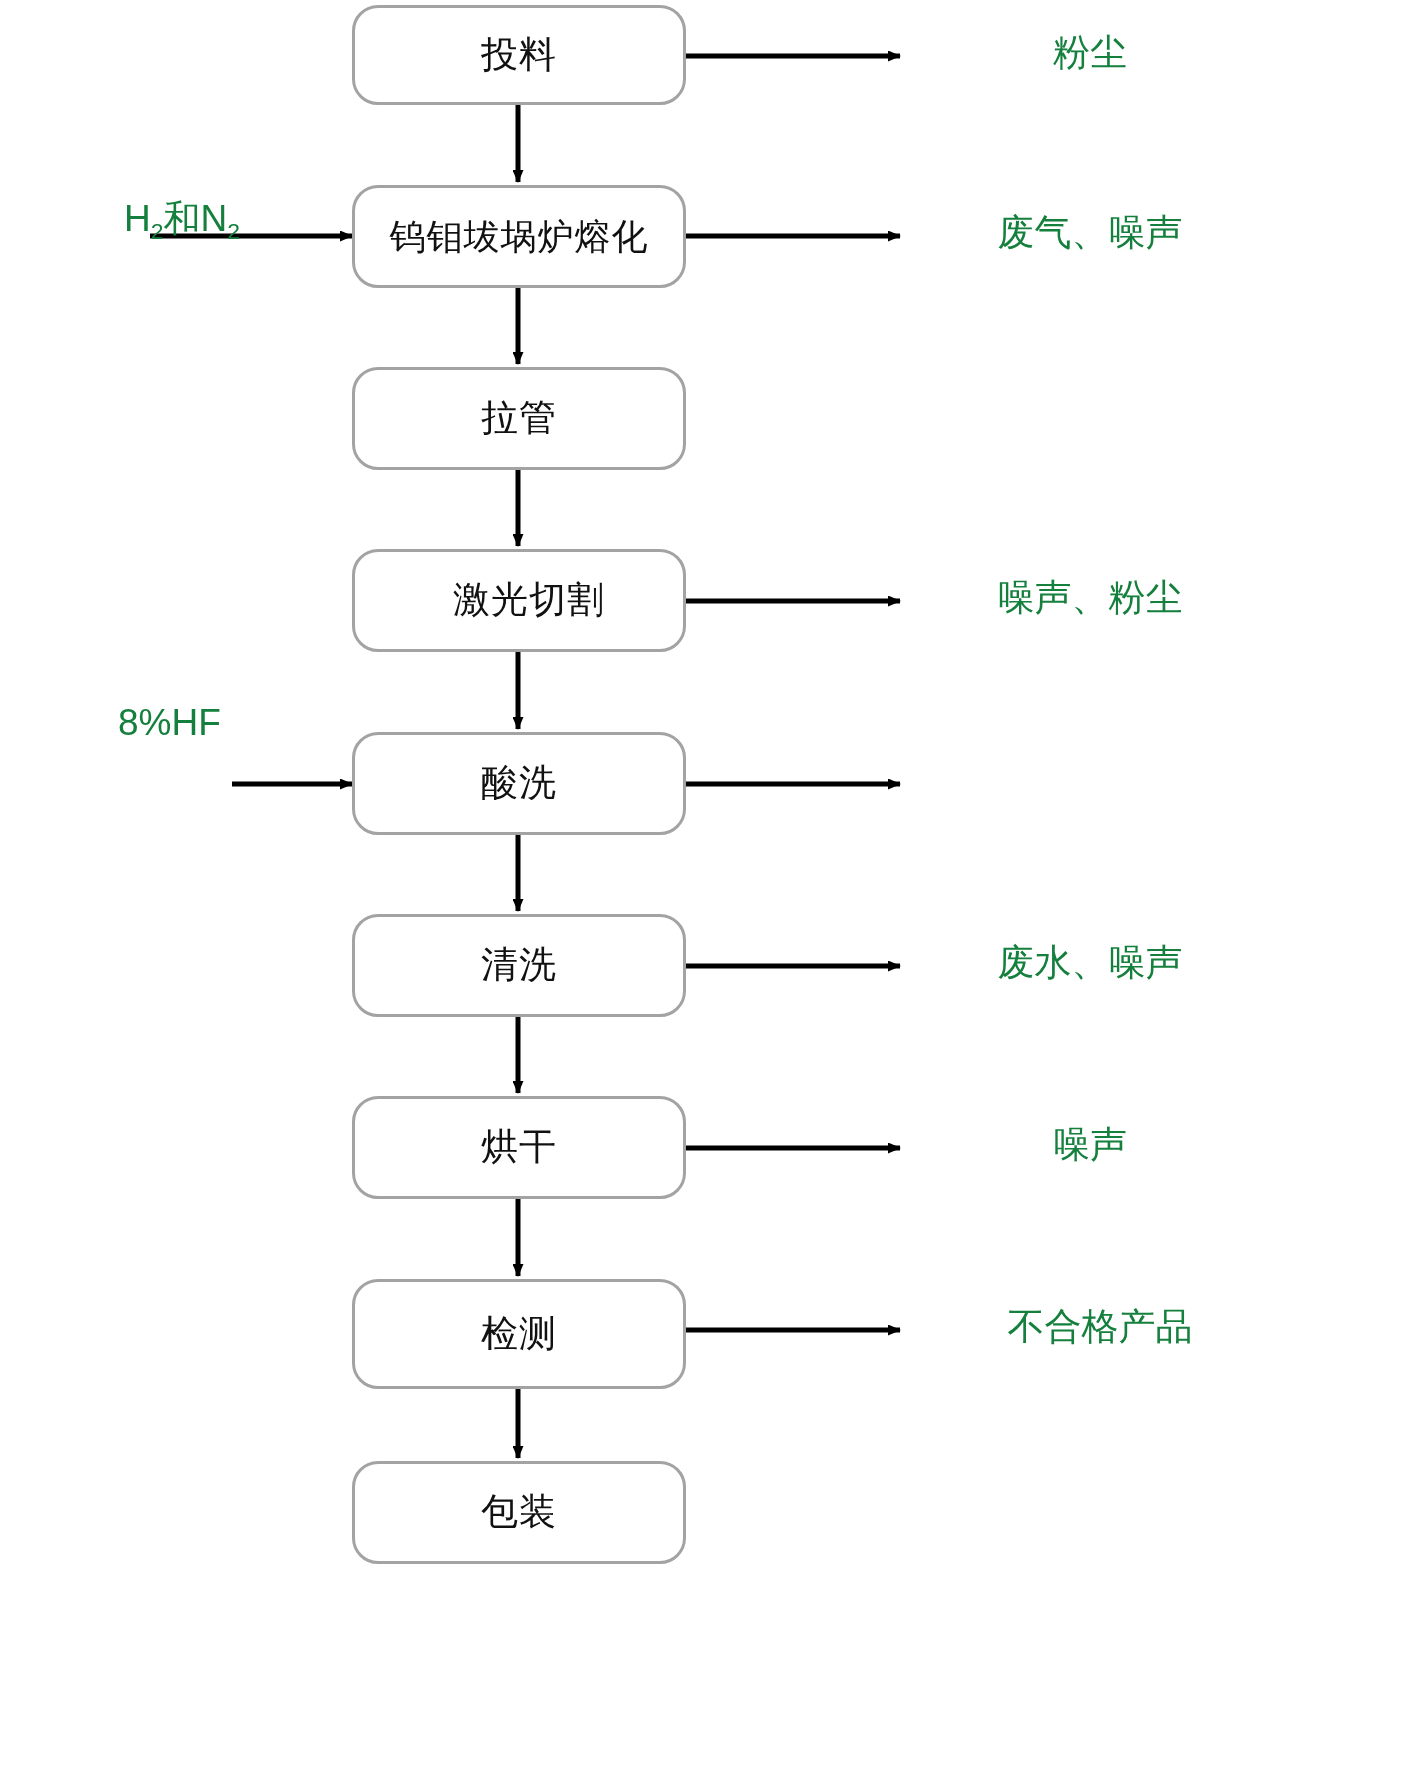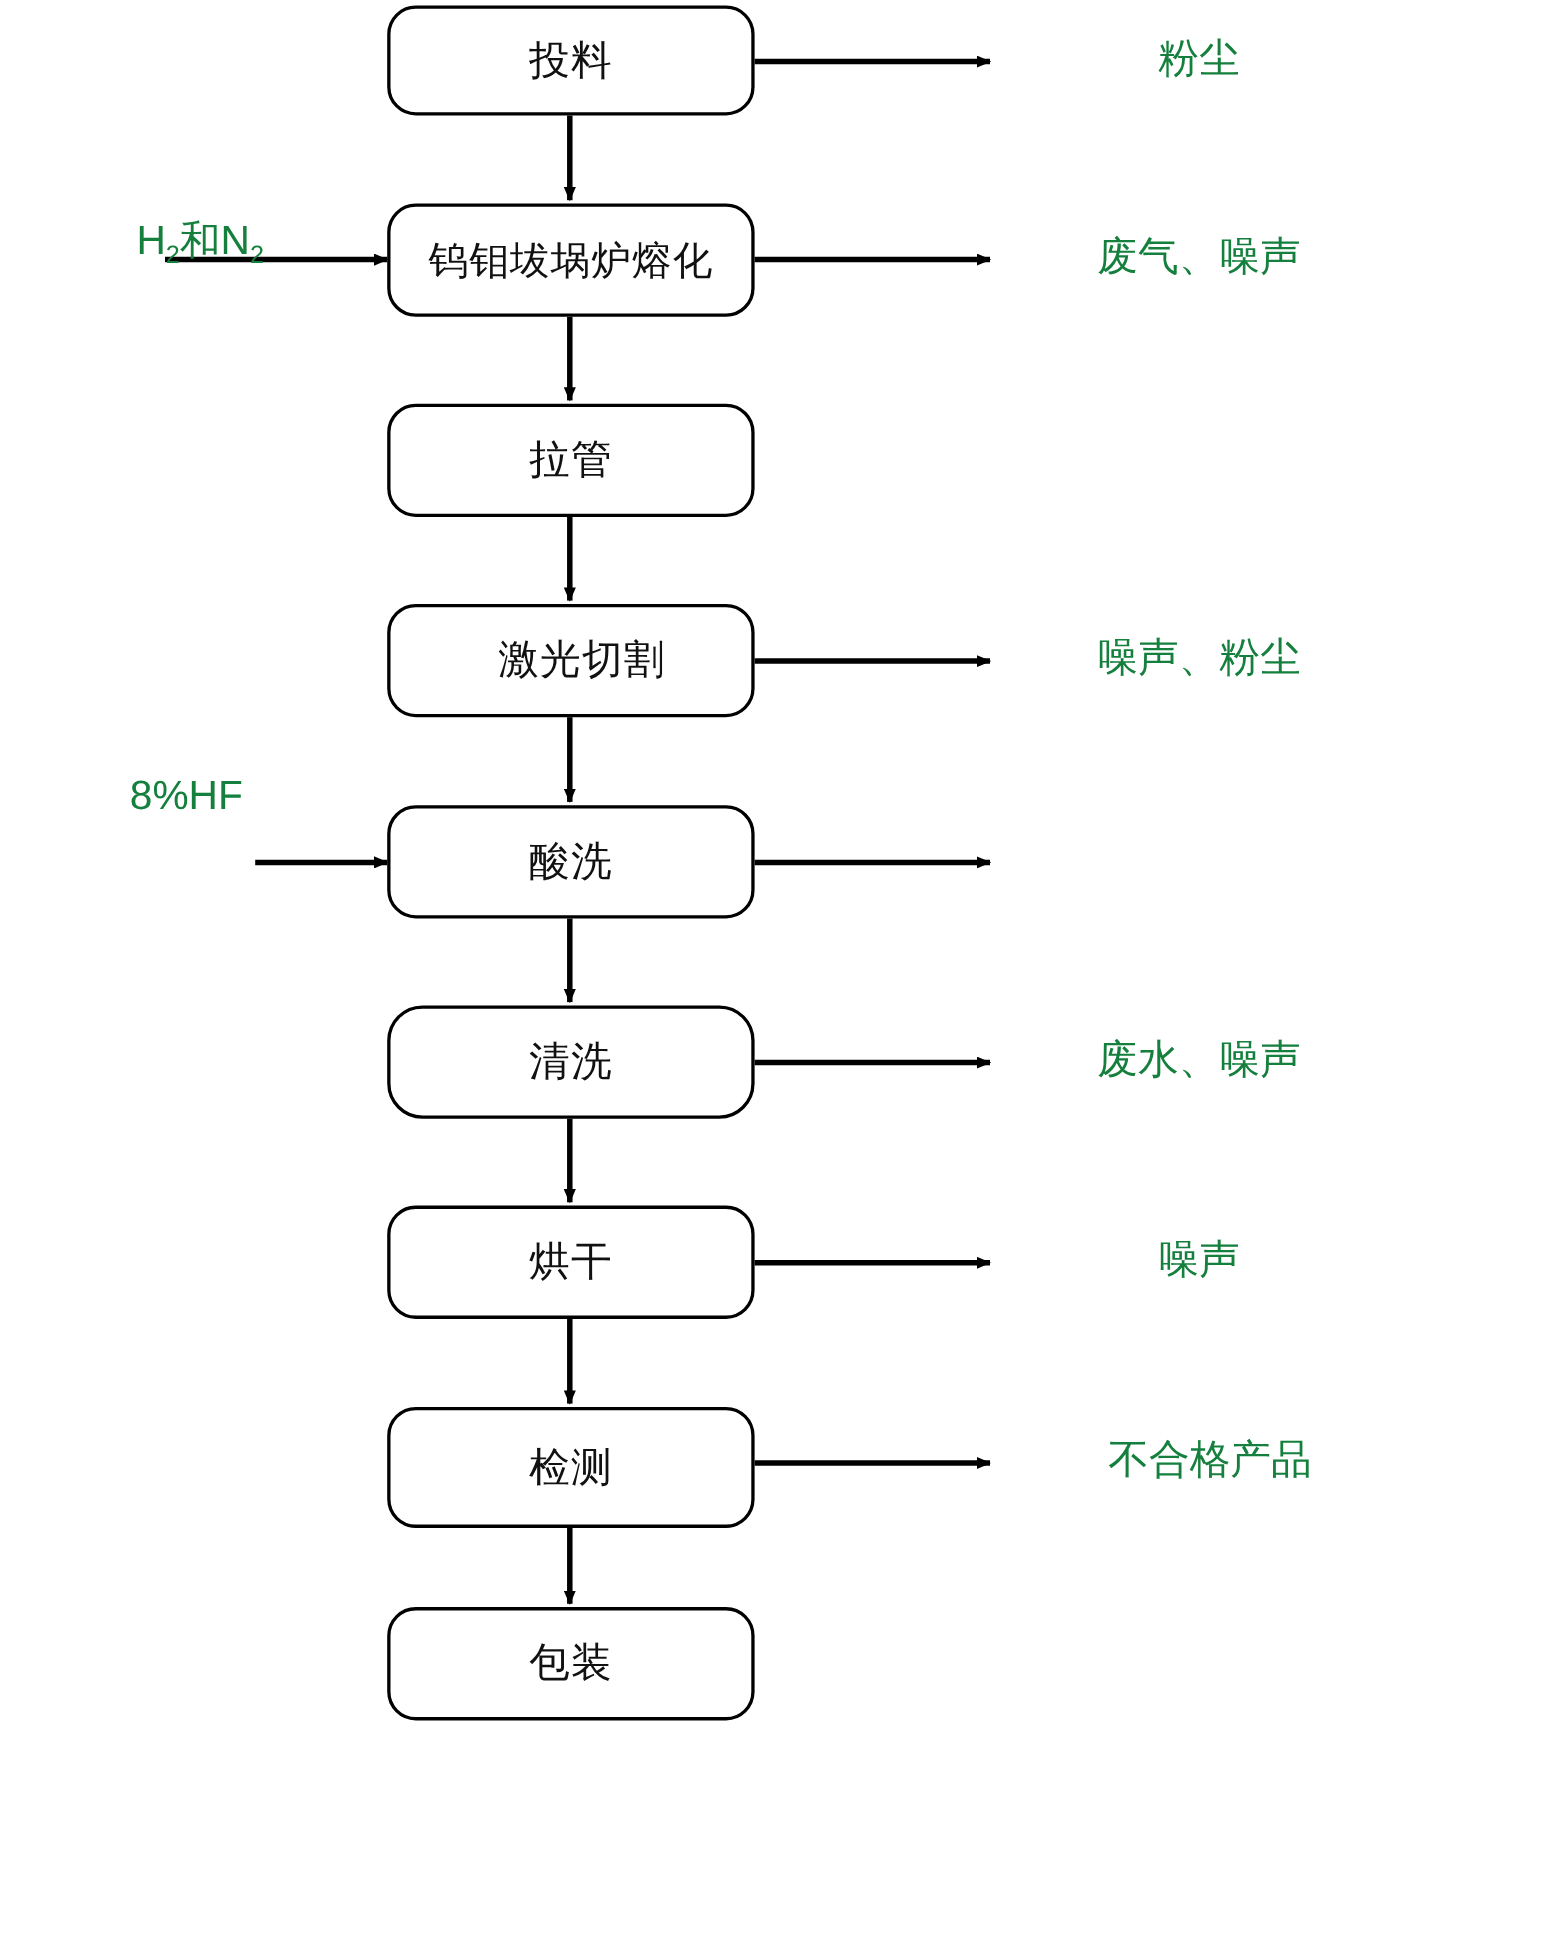--- a/index.html
+++ b/index.html
@@ -18,21 +18,21 @@
     height: 1775px;
     background: #ffffff;
     overflow: hidden;
   }
 
   
   .node {
     position: absolute;
     box-sizing: border-box;
     background: #ffffff;
-    border: 3px solid #000000;
+    border: 3px solid #a3a3a3;
     border-radius: 26px;
     display: flex;
     align-items: center;
     justify-content: center;
     z-index: 3;
   }
   .node-label {
     font-size: 37px;
     line-height: 1.1;
     color: #111111;
@@ -130,21 +130,21 @@
   </div>
 
   <div class="node" style="left:352px; top:549px; width:334px; height:103px;padding-left:20px;">
     <span class="node-label">激光切割</span>
   </div>
 
   <div class="node" style="left:352px; top:732px; width:334px; height:103px;">
     <span class="node-label">酸洗</span>
   </div>
 
-  <div class="node" style="left:352px; top:914px; width:334px; height:103px;border-radius:32px;">
+  <div class="node" style="left:352px; top:914px; width:334px; height:103px;">
     <span class="node-label">清洗</span>
   </div>
 
   <div class="node" style="left:352px; top:1096px; width:334px; height:103px;">
     <span class="node-label">烘干</span>
   </div>
 
   <div class="node" style="left:352px; top:1279px; width:334px; height:110px;">
     <span class="node-label">检测</span>
   </div>

